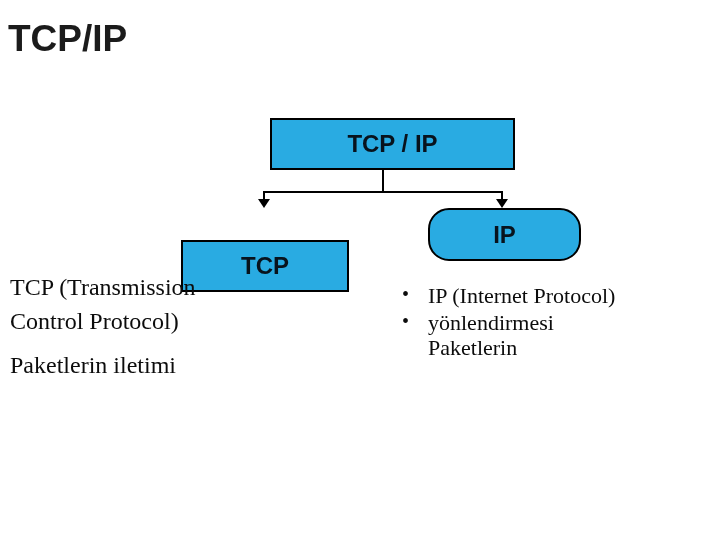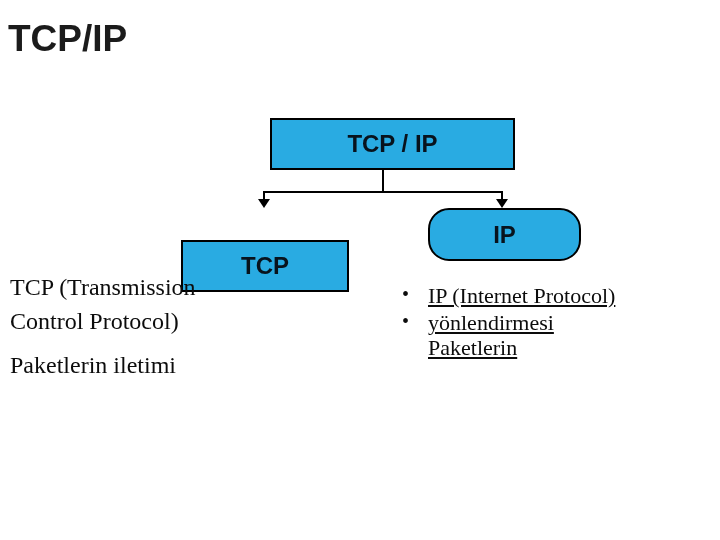--- a/index.html
+++ b/index.html
@@ -96,21 +96,21 @@
     position: relative;
     padding-left: 28px;
     margin: 0 0 2px 0;
   }
   .bullet-dot {
     position: absolute;
     left: 2px;
     top: -1px;
     font-size: 20px;
   }
-  .bullet-line { display: block; text-decoration: underline; }
+  .bullet-line { display: block; }
   .bullet-line:empty { display: none; }
 </style>
 </head>
 <body>
 
 <div class="slide">
 
   <h1 class="title">TCP/IP</h1>
 
   <div class="box box-root">

